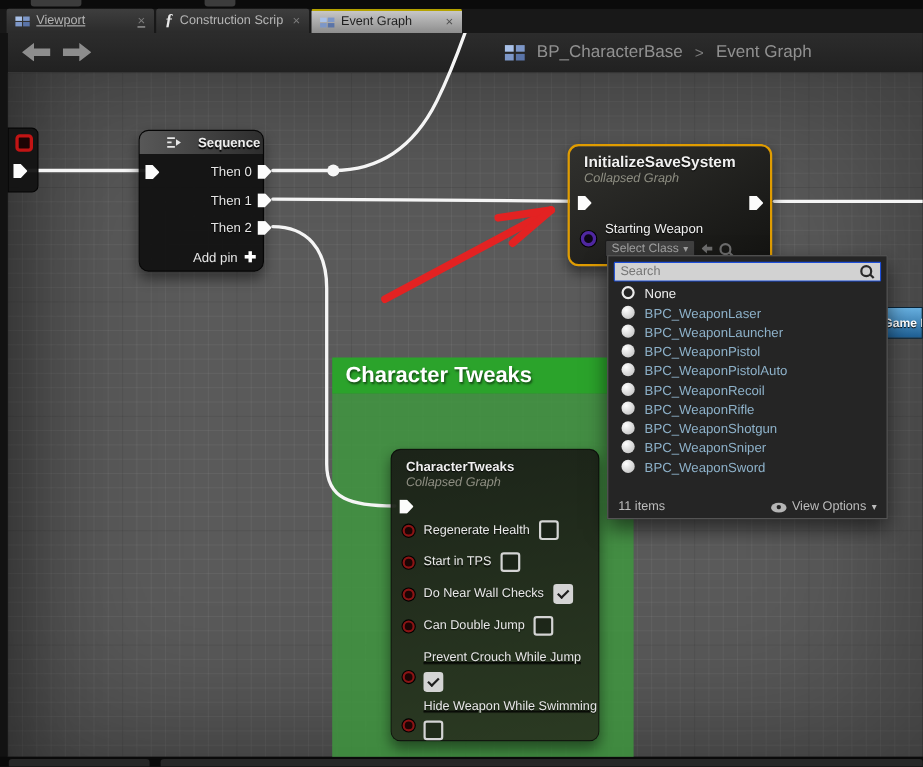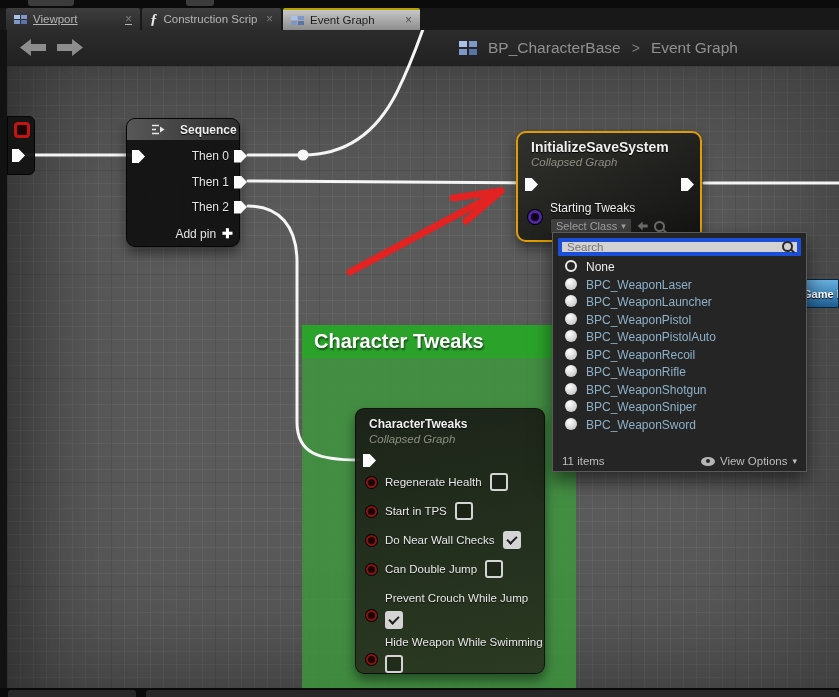--- a/index.html
+++ b/index.html
@@ -114,31 +114,31 @@
         border:1px solid rgba(0,0,0,0.6);}
   .opt-row{position:absolute;left:10px;right:6px;display:flex;align-items:center;gap:8px;}
   .pin-bool{width:11px;height:11px;border:2.5px solid #8a1414;background:#1c0404;
         border-radius:50%;box-sizing:border-box;flex:0 0 auto;box-shadow:0 0 0 1px #000;}
   .opt-label{font-size:11.5px;color:#e8e8e8;text-shadow:0 1px 1px rgba(0,0,0,0.7);white-space:nowrap;}
   .cb{position:relative;width:14px;height:14px;border:2px solid #d4d4d4;border-radius:3px;
         background:rgba(8,8,8,0.25);box-sizing:content-box;flex:0 0 auto;}
   .cb.checked{background:#d4d4d4;}
   .cb.checked::after{content:"";position:absolute;left:2px;top:2.5px;width:8px;height:4px;
         border-left:2.5px solid #1e1e1e;border-bottom:2.5px solid #1e1e1e;transform:rotate(-45deg);}
-  .opt-row.wrap{flex-wrap:wrap;row-gap:7px;}
+  .opt-row.wrap{flex-wrap:wrap;row-gap:7px;text-decoration:underline;}
   .opt-row.wrap .pin-bool{position:absolute;left:0;top:18px;}
   .opt-row.wrap .opt-label{margin-left:19px;width:100%;}
   .opt-row.wrap .cb{margin-left:19px;}
 
   
   .dropdown{left:552px;top:232px;width:255px;height:240px;background:#252525;
         border:1px solid #5a5a5a;box-shadow:0 9px 18px rgba(0,0,0,0.55);z-index:5;box-sizing:border-box;}
   .search-wrap{position:absolute;left:5px;top:4px;width:243px;height:18px;}
   .search-wrap input{width:100%;height:100%;box-sizing:border-box;background:#d2d2d2;
-        border:4px solid #1d4ed8;border-radius:1px;font-size:11.5px;color:#3c3c3c;
+        border:1px solid #1d4ed8;border-radius:1px;font-size:11.5px;color:#3c3c3c;
         padding:0 20px 0 5px;font-family:"Liberation Sans",sans-serif;outline:none;}
   .search-wrap .lens{position:absolute;right:8px;top:4px;}
   .opt-list{position:absolute;left:0;top:27px;right:0;}
   .pick{height:17.5px;display:flex;align-items:flex-start;gap:9px;padding-left:12px;}
   .pick .ic{width:12px;height:12px;border-radius:50%;flex:0 0 auto;
         background:radial-gradient(circle at 35% 30%,#ffffff,#b9b9b9);}
   .pick .ic.ring{background:transparent;border:2.5px solid #ececec;box-sizing:border-box;}
   .pick .lbl{font-size:12px;color:#8db1c9;}
   .pick .lbl.white{color:#ededed;}
   .dd-footer{position:absolute;left:9px;right:9px;bottom:4px;display:flex;
@@ -264,21 +264,21 @@
       <i>✚</i>
     </div>
   </div>
 
   <div class="abs node init-node">
     <span class="node-title" style="left:13px;top:6px;">InitializeSaveSystem</span>
     <span class="node-sub" style="left:13px;top:23px;">Collapsed Graph</span>
     <div class="exec-pin" style="left:7px;top:45px;"></div>
     <div class="exec-pin" style="right:6px;top:45px;"></div>
     <div class="pin-circle pin-purple" style="left:10px;top:77px;"></div>
-    <span class="node-title" style="left:32px;top:68px;font-weight:normal;font-size:12px;">Starting Tweaks</span>
+    <span class="node-title" style="left:32px;top:68px;font-weight:normal;font-size:12px;">Starting Weapon</span>
     <div class="select-row" style="left:32px;top:85px;">
       <span class="select-btn">
         <span>Select Class</span>
         <span class="caret">▾</span>
       </span>
       <span class="back-sm"></span>
       <span class="lens"></span>
     </div>
   </div>
 

